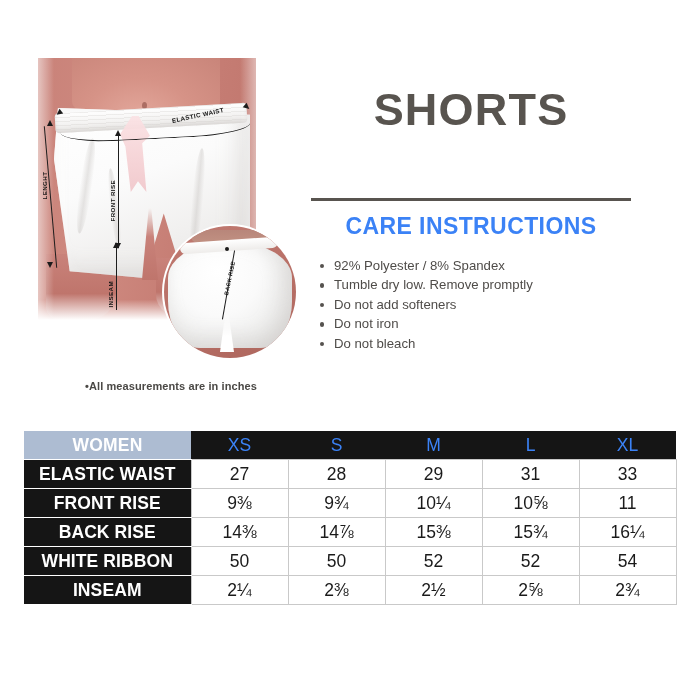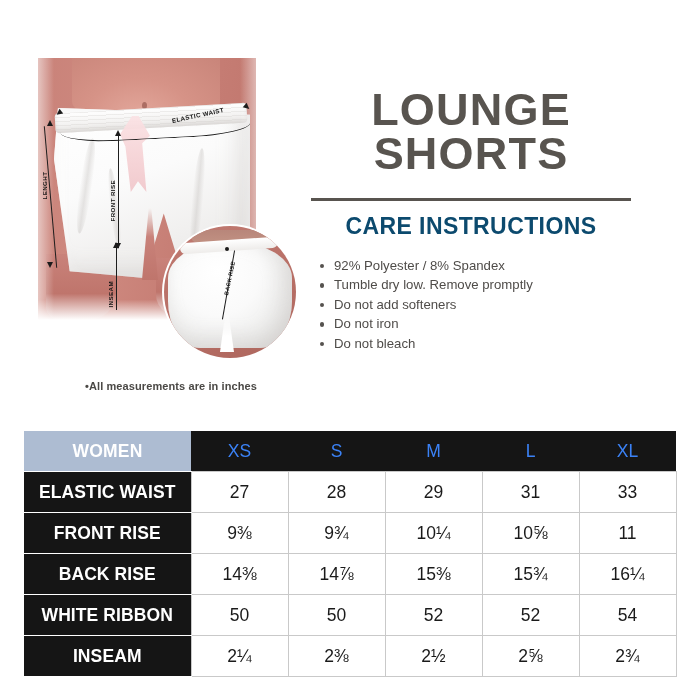--- a/index.html
+++ b/index.html
@@ -311,21 +311,21 @@
   }
   .subtitle {
     position: absolute;
     left: 310px;
     top: 213px;
     width: 322px;
     text-align: center;
     font-size: 23px;
     font-weight: 700;
     letter-spacing: .4px;
-    color: #0c4a6e;
+    color: #3b82f6;
   }
   .care-list {
     position: absolute;
     left: 318px;
     top: 256px;
     margin: 0;
     padding: 0;
     list-style: none;
   }
   .care-list li {
@@ -350,21 +350,21 @@
   
   .size-table {
     position: absolute;
     left: 24px;
     top: 431px;
     width: 652px;
     border-collapse: collapse;
     table-layout: fixed;
   }
   .size-table td, .size-table th {
-    height: 40px;
+    height: 28px;
     padding: 0;
     text-align: center;
     vertical-align: middle;
     font-size: 17.5px;
     font-family: "Liberation Sans", sans-serif;
   }
   .size-table .col-label { width: 167px; }
   .size-table .col-size  { width: 97px; }
 
   .hdr-women {
@@ -455,21 +455,20 @@
   <div class="inset-waist"></div>
   <div class="inset-legsplit"></div>
   <div class="m-back-line"></div>
   <div class="m-back-dot"></div>
   <div class="lbl-back">BACK RISE</div>
 </div>
 
 <div class="footnote">•All measurements are in inches</div>
 
 <div class="title-block">
-  <div class="title">LOUNGE</div>
   <div class="title">SHORTS</div>
 </div>
 <div class="title-rule"></div>
 <div class="subtitle">CARE INSTRUCTIONS</div>
 
 <ul class="care-list">
   <li>92% Polyester / 8% Spandex</li>
   <li>Tumble dry low. Remove promptly</li>
   <li>Do not add softeners</li>
   <li>Do not iron</li>

